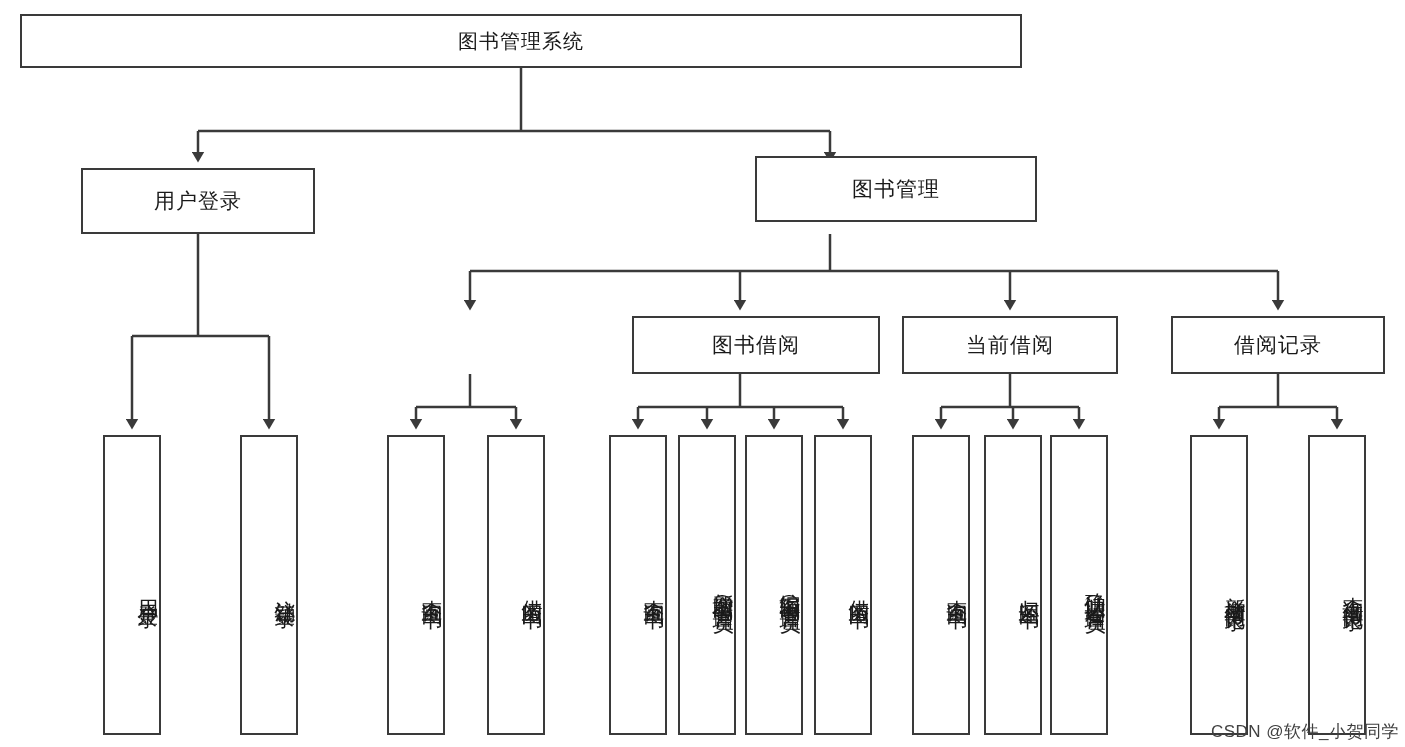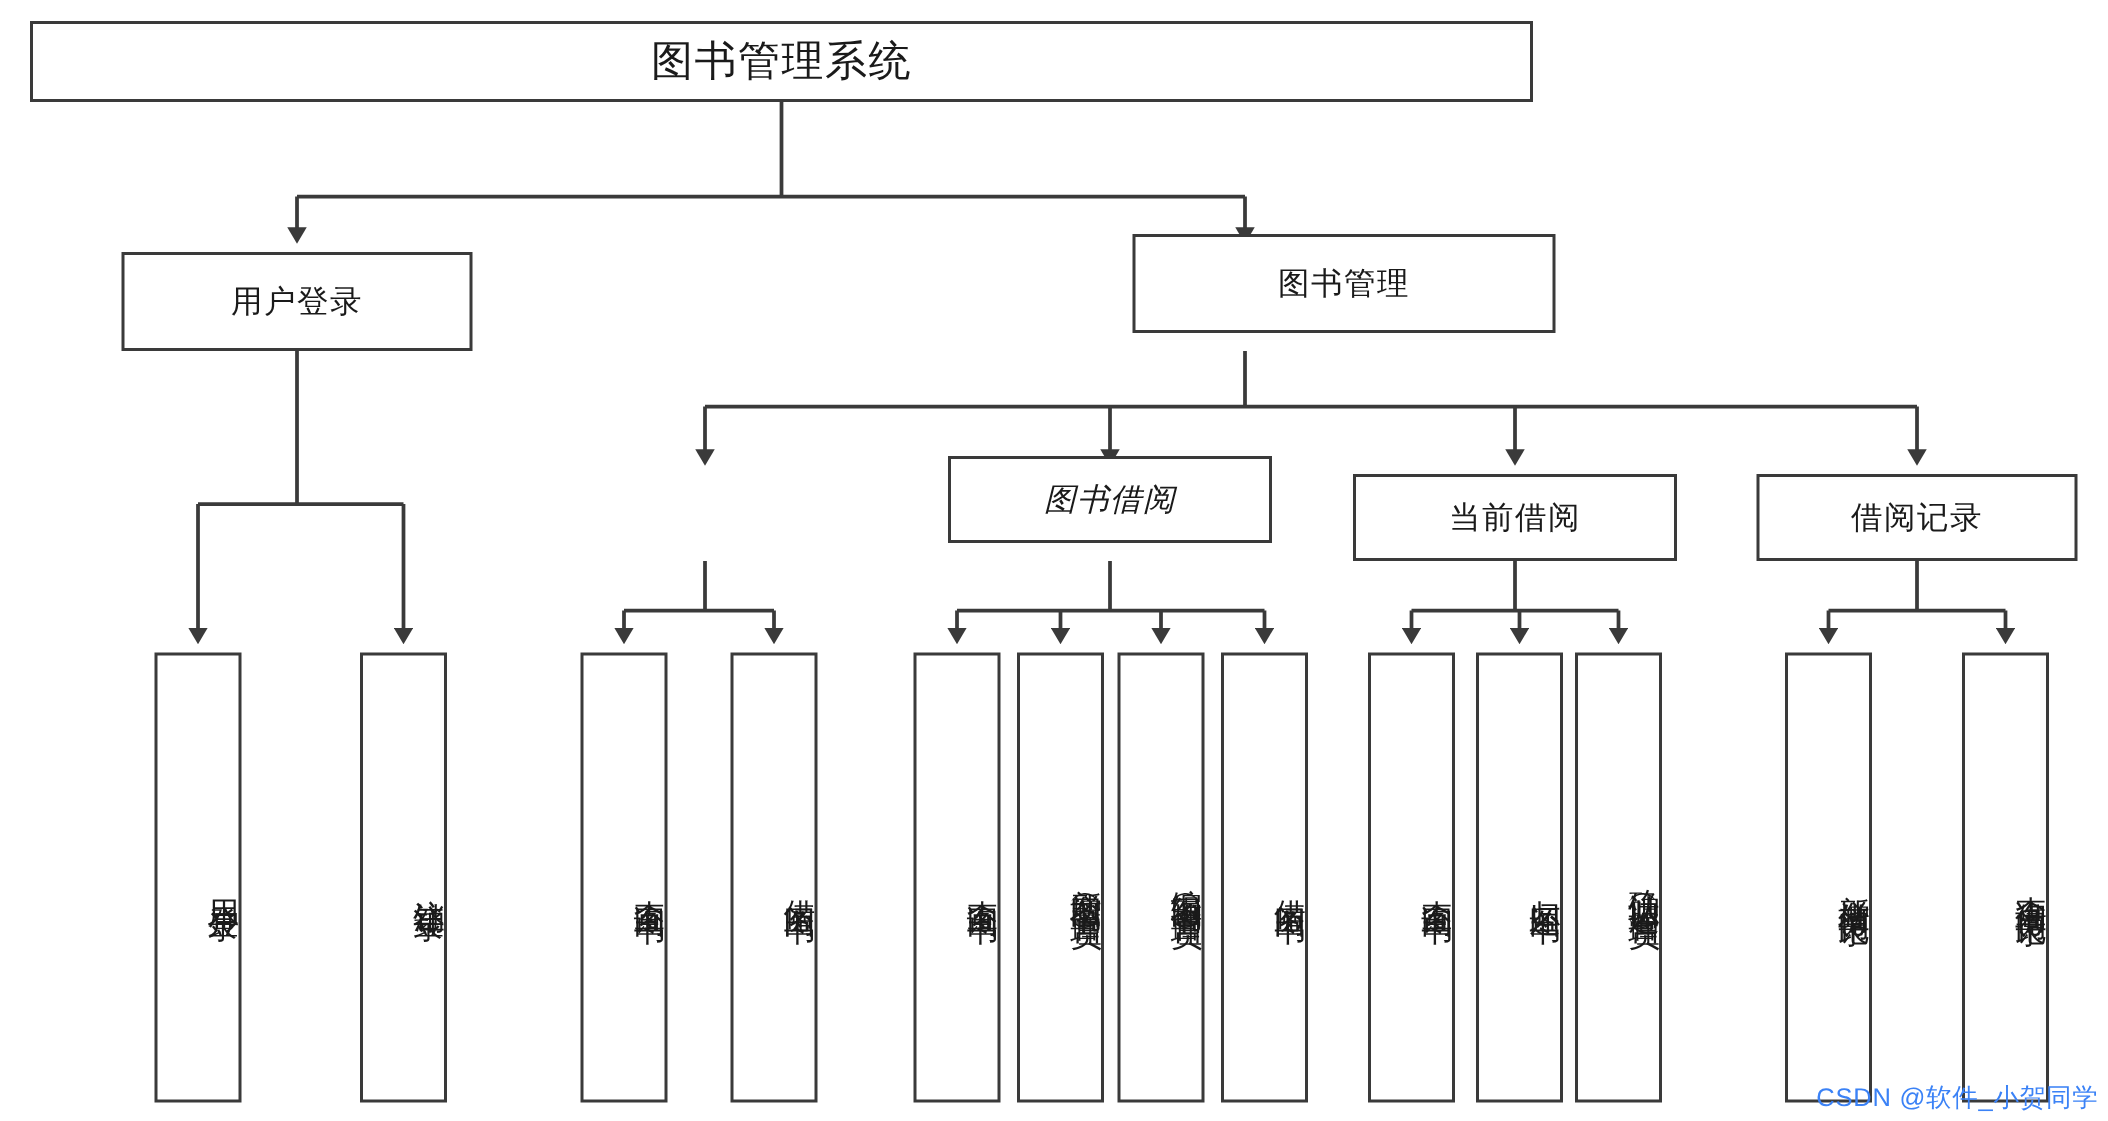--- a/index.html
+++ b/index.html
@@ -46,28 +46,28 @@
     text-orientation: upright;
     font-size: 21px;
     letter-spacing: 3px;
     line-height: 1.05;
     padding-top: 8px;
     align-items: flex-start;
     justify-content: center;
     white-space: nowrap;
   }
   .node.root {
-    font-size: 28px;
+    font-size: 20px;
   }
   .watermark {
     position: absolute;
     right: 6px;
     bottom: 4px;
     font-size: 17px;
-    color: #3b82f6;
+    color: #404040;
     letter-spacing: 0.5px;
     white-space: nowrap;
     z-index: 5;
   }
 </style>
 </head>
 <body>
 
 <div id="canvas">
 
@@ -125,21 +125,21 @@
     <span>图书管理系统</span>
   </div>
 
   <div class="node horiz" style="left:81px; top:168px; width:234px; height:66px;">
     <span>用户登录</span>
   </div>
   <div class="node horiz" style="left:711px; top:156px; width:282px; height:66px;margin-left:44px;">
     <span>图书管理</span>
   </div>
 
-  <div class="node horiz" style="left:632px; top:304px; width:216px; height:58px;font-style:italic;">
+  <div class="node horiz" style="left:632px; top:316px; width:248px; height:58px;">
     <span>图书借阅</span>
   </div>
   <div class="node horiz" style="left:1171px; top:316px; width:214px; height:58px;">
     <span>借阅记录</span>
   </div>
   <div class="node horiz" style="left:902px; top:316px; width:216px; height:58px;">
     <span>当前借阅</span>
   </div>
 
   <div class="node vert" style="left:103px; top:435px; width:58px; height:300px;">

